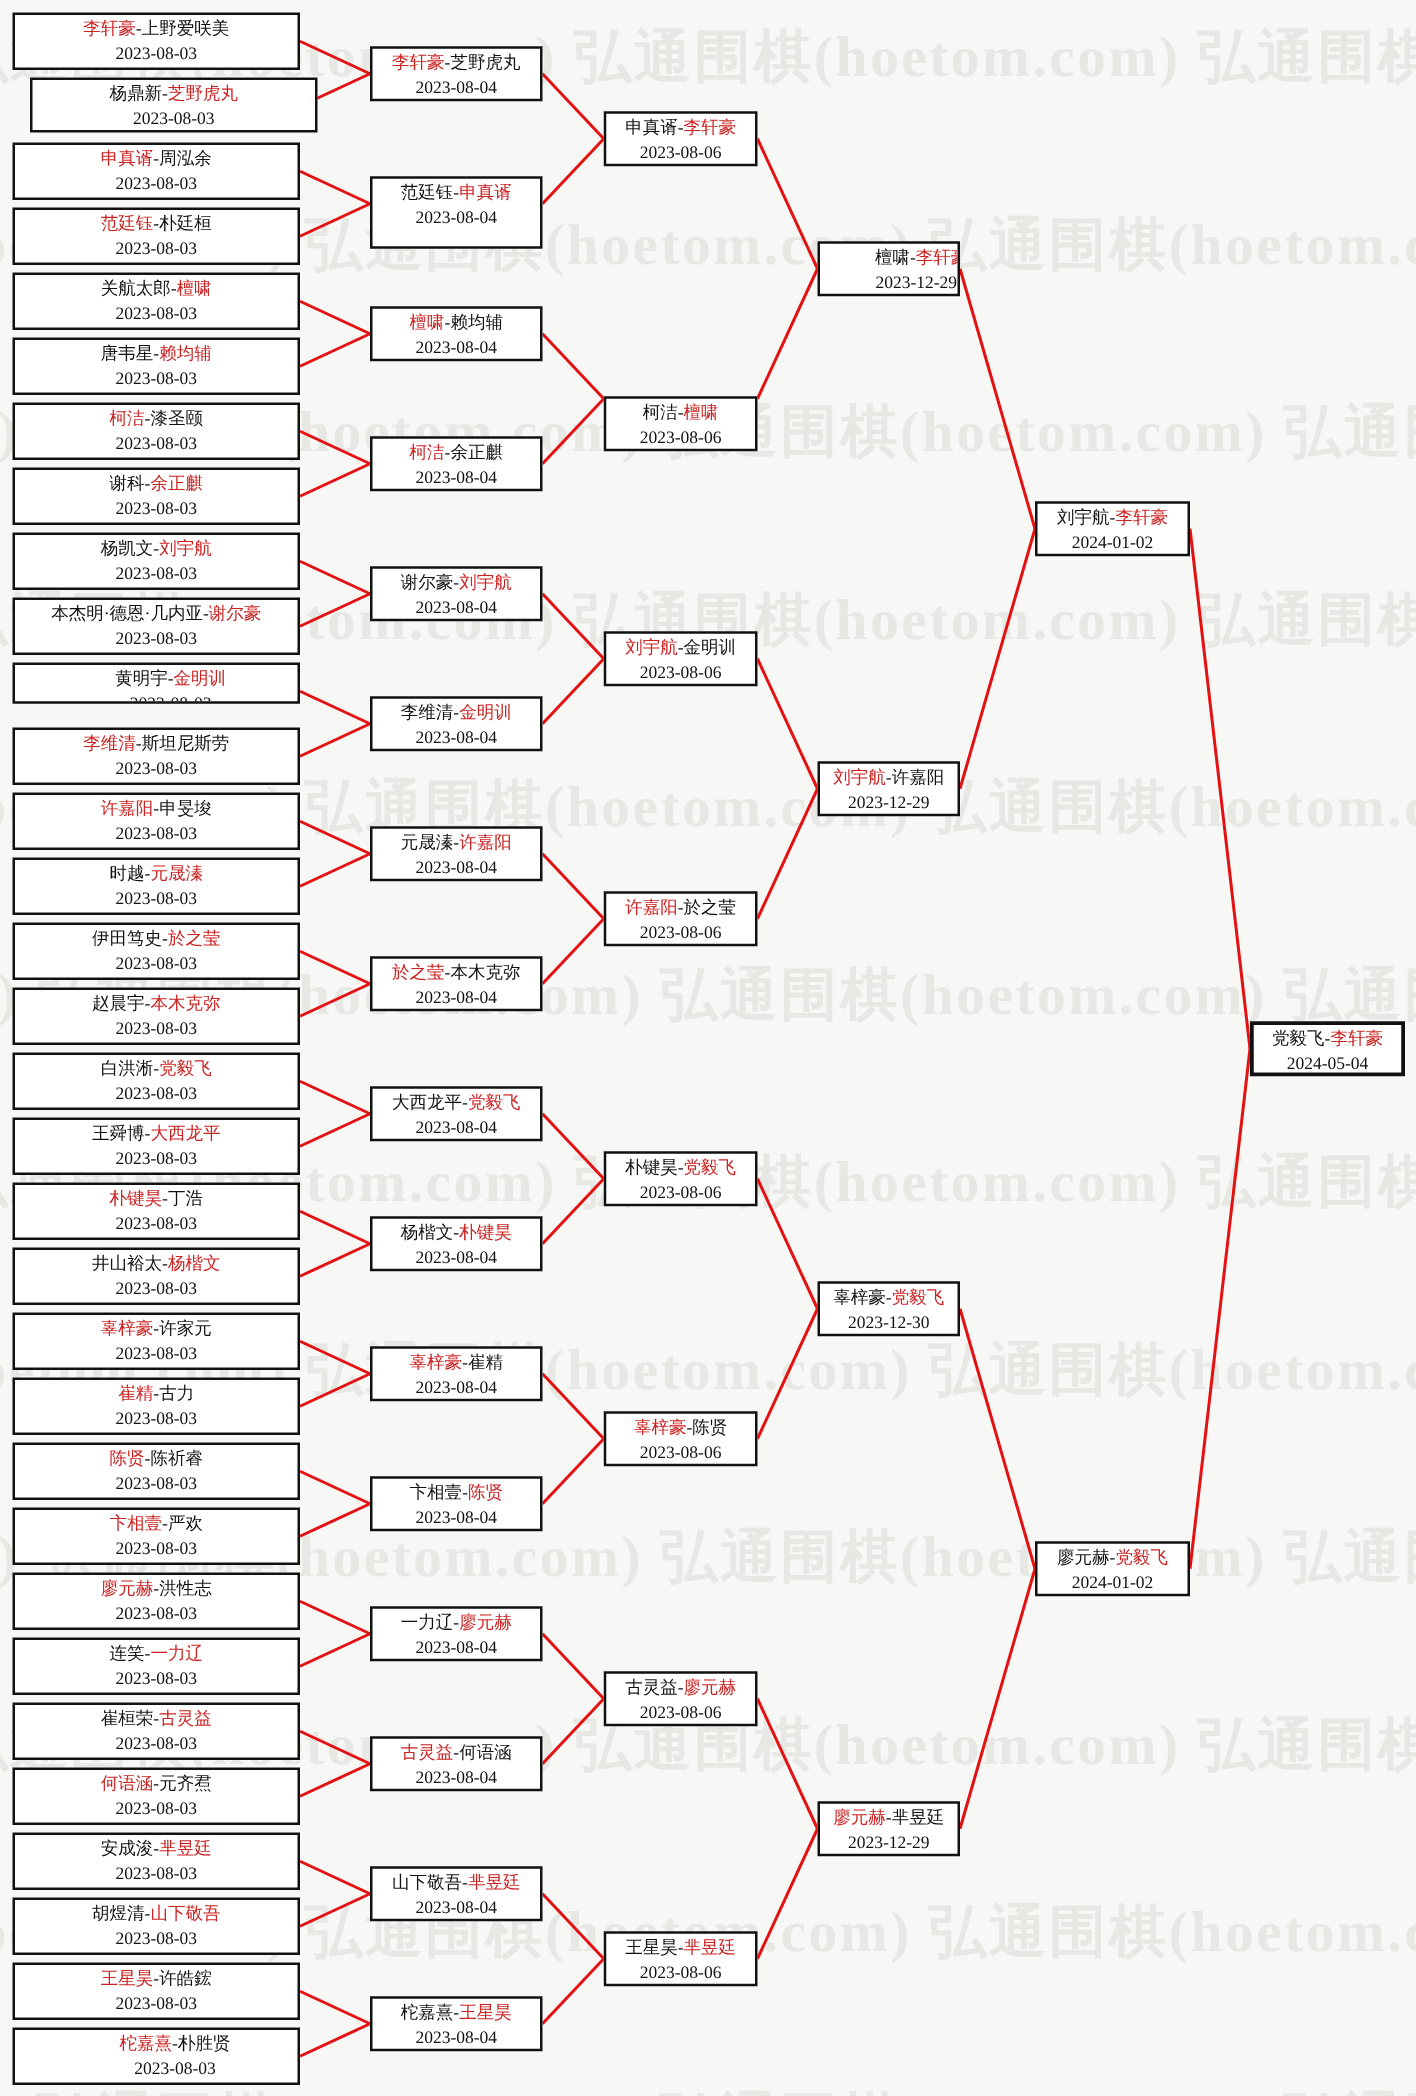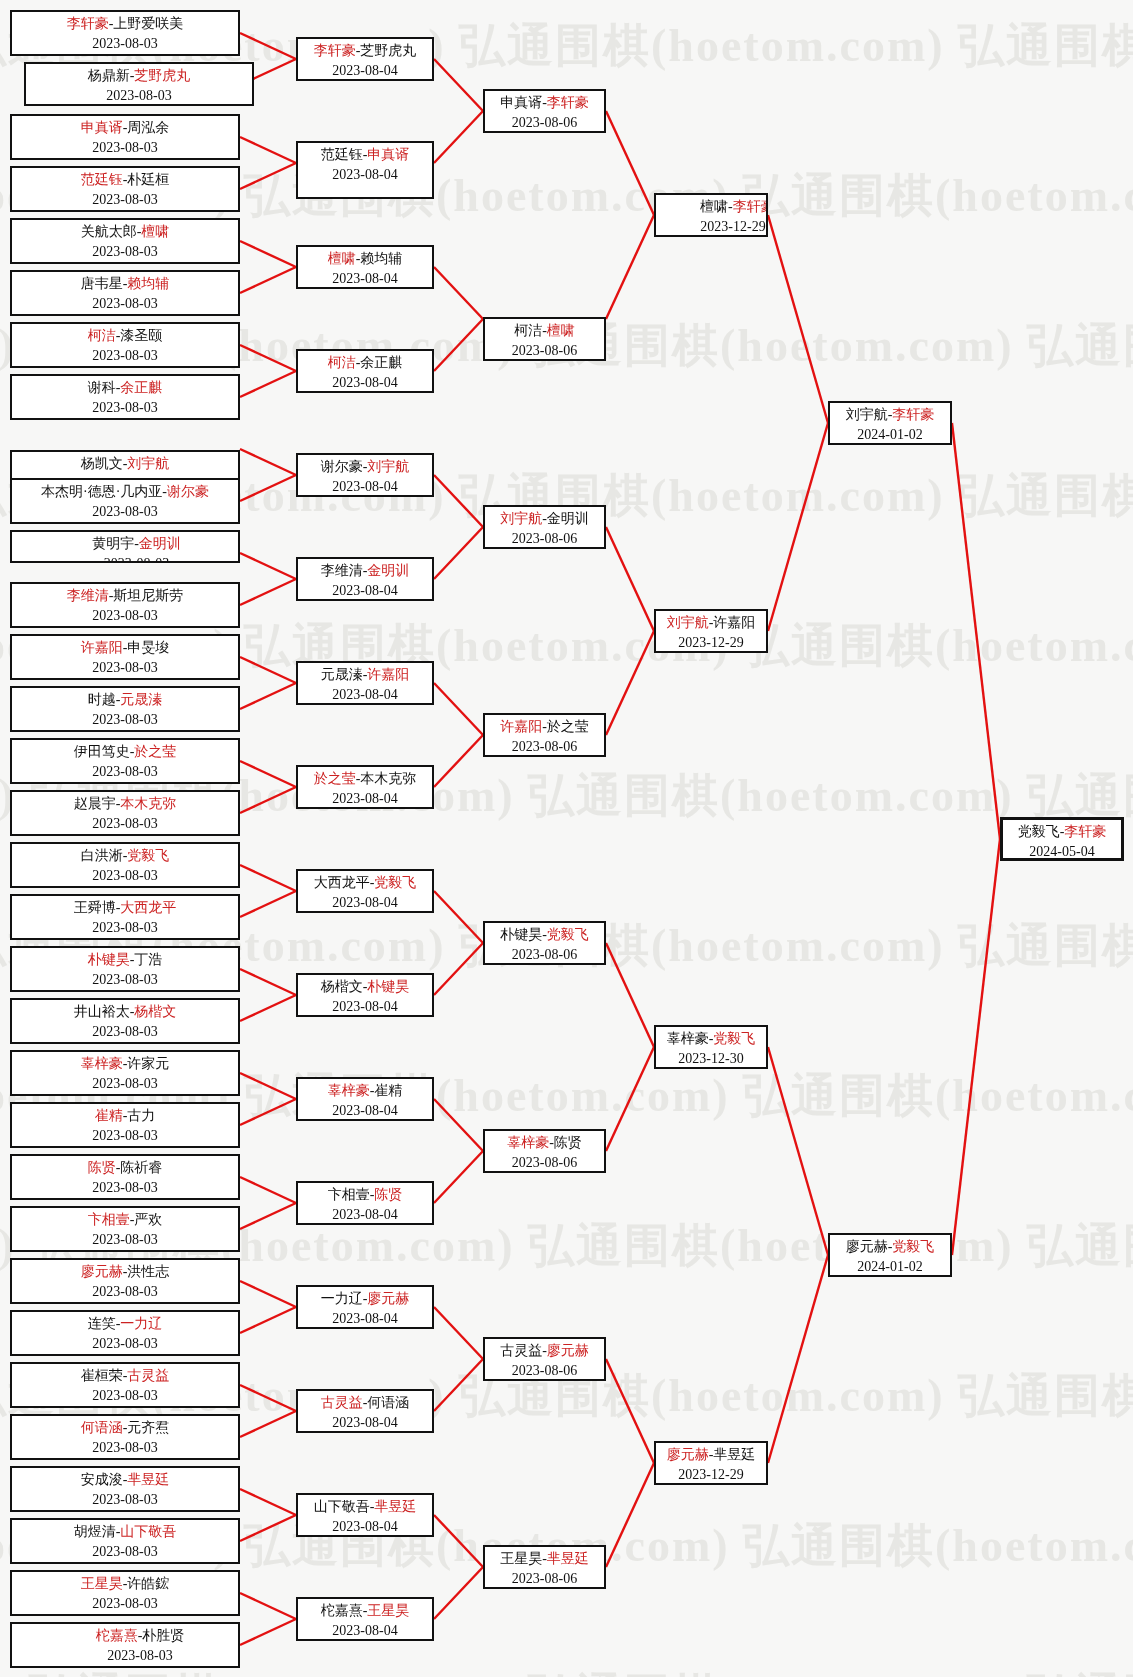--- a/index.html
+++ b/index.html
@@ -135,21 +135,21 @@
       <div class="l2">2023-08-03</div>
     </div>
     <div class="box" style="left: 10px; top: 322px; width: 230px; height: 46px;">
       <div class="l1"><span class="p win">柯洁</span><span class="dash">-</span><span class="p">漆圣颐</span></div>
       <div class="l2">2023-08-03</div>
     </div>
     <div class="box" style="left: 10px; top: 374px; width: 230px; height: 46px;">
       <div class="l1"><span class="p">谢科</span><span class="dash">-</span><span class="p win">余正麒</span></div>
       <div class="l2">2023-08-03</div>
     </div>
-    <div class="box" style="left: 10px; top: 426px; width: 230px; height: 46px; margin-top: 24px;">
+    <div class="box" style="left: 10px; top: 426px; width: 230px; height: 46px;">
       <div class="l1"><span class="p">杨凯文</span><span class="dash">-</span><span class="p win">刘宇航</span></div>
       <div class="l2">2023-08-03</div>
     </div>
     <div class="box" style="left: 10px; top: 478px; width: 230px; height: 46px;">
       <div class="l1"><span class="p">本杰明·德恩·几内亚</span><span class="dash">-</span><span class="p win">谢尔豪</span></div>
       <div class="l2">2023-08-03</div>
     </div>
     <div class="box" style="left: 10px; top: 530px; width: 230px; height: 33px; padding-left: 23px;">
       <div class="l1"><span class="p">黄明宇</span><span class="dash">-</span><span class="p win">金明训</span></div>
       <div class="l2">2023-08-03</div>

